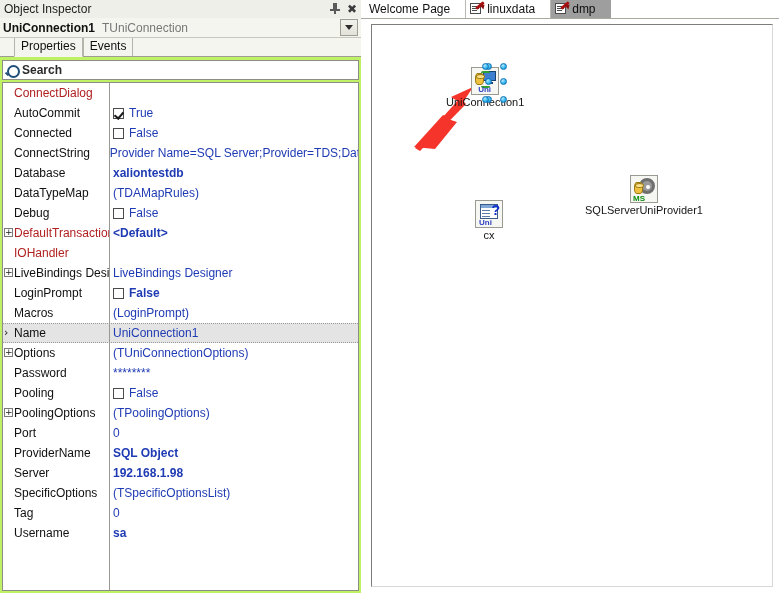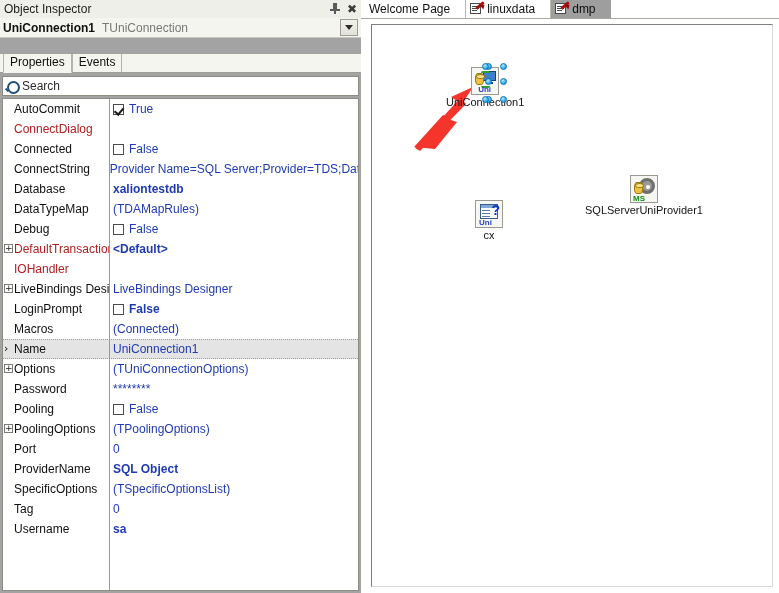--- a/index.html
+++ b/index.html
@@ -10,21 +10,21 @@
     font-family: "Liberation Sans", sans-serif;
     font-size: 12px;
     background: #ffffff;
   }
   #root { position: relative; width: 779px; height: 593px; }
 
   
   #inspector {
     position: absolute; left: 0; top: 0;
     width: 361px; height: 593px;
-    background: #a3a3a3;
+    background: #bef264;
     display: flex; flex-direction: column;
   }
   .oi-titlebar {
     height: 18px; min-height: 18px;
     background: #efefe9;
     display: flex; align-items: center;
     padding-left: 4px;
     position: relative;
   }
   .oi-title { font-size: 12px; color: #1c1c1c; }
@@ -71,39 +71,38 @@
     border-left: 4px solid transparent;
     border-right: 4px solid transparent;
     border-top: 5px solid #2c2c2c;
   }
 
   .oi-tabs {
     height: 19px; min-height: 19px;
     display: flex; align-items: flex-end;
     background: #f5f5f0;
     border-bottom: 1px solid #9d9d93;
-    padding-left: 3px;
-    margin-top: 16px;
+    padding-left: 14px;
   }
   .oi-tab {
     font-size: 12px; color: #101010;
     padding: 1px 6px 2px 6px;
     border-left: 1px solid #b4b4aa;
     border-right: 1px solid #b4b4aa;
     line-height: 15px;
     background: #f5f5f0;
   }
   .oi-tab.active { border-bottom: 1px solid #f5f5f0; margin-bottom: -1px; }
 
   .oi-search {
     height: 20px; min-height: 20px;
     margin: 3px 2px 2px 2px;
     background: #ffffff;
     border: 1px solid #8d8d85;
-    display: flex; align-items: center;
+    display: flex; align-items: center; font-weight: bold;
   }
   .srch-ico {
     width: 16px; height: 16px; margin-left: 1px;
     position: relative; flex: 0 0 auto;
   }
   .srch-ico::before {
     content: ""; position: absolute; left: 3px; top: 3px;
     width: 9px; height: 9px; border: 2px solid #1f4e79; border-radius: 50%;
   }
   .srch-ico::after {
@@ -378,31 +377,31 @@
 
     <div class="oi-search">
       <span class="srch-ico"></span>
       <span class="srch-text" placeholder="Search">Search</span>
     </div>
 
     <div class="oi-gridwrap">
       <div class="oi-grid" id="prop-grid">
         <div class="oi-splitter"></div>
       <div class="prow">
+            <div class="pname red">ConnectDialog</div>
+            <div class="pval"></div>
+          </div>
+          <div class="prow">
             <div class="pname">AutoCommit</div>
             <div class="pval">
               <span class="cbox checked"></span>
               <span>True</span>
             </div>
           </div>
           <div class="prow">
-            <div class="pname red">ConnectDialog</div>
-            <div class="pval"></div>
-          </div>
-          <div class="prow">
             <div class="pname">Connected</div>
             <div class="pval">
               <span class="cbox"></span>
               <span>False</span>
             </div>
           </div>
           <div class="prow">
             <div class="pname">ConnectString</div>
             <div class="pval">Provider Name=SQL Server;Provider=TDS;Data</div>
           </div>
@@ -437,21 +436,21 @@
           </div>
           <div class="prow">
             <div class="pname">LoginPrompt</div>
             <div class="pval bold">
               <span class="cbox"></span>
               <span>False</span>
             </div>
           </div>
           <div class="prow">
             <div class="pname">Macros</div>
-            <div class="pval">(Connected)</div>
+            <div class="pval">(LoginPrompt)</div>
           </div>
           <div class="prow selected">
             <span class="selmark">›</span>
             <div class="pname">Name</div>
             <div class="pval">UniConnection1</div>
           </div>
           <div class="prow">
             <span class="expander">+</span>
             <div class="pname">Options</div>
             <div class="pval">(TUniConnectionOptions)</div>
@@ -472,20 +471,24 @@
             <div class="pname">PoolingOptions</div>
             <div class="pval">(TPoolingOptions)</div>
           </div>
           <div class="prow">
             <div class="pname">Port</div>
             <div class="pval">0</div>
           </div>
           <div class="prow">
             <div class="pname">ProviderName</div>
             <div class="pval bold">SQL Object</div>
+          </div>
+          <div class="prow">
+            <div class="pname">Server</div>
+            <div class="pval bold">192.168.1.98</div>
           </div>
           <div class="prow">
             <div class="pname">SpecificOptions</div>
             <div class="pval">(TSpecificOptionsList)</div>
           </div>
           <div class="prow">
             <div class="pname">Tag</div>
             <div class="pval">0</div>
           </div>
           <div class="prow">

